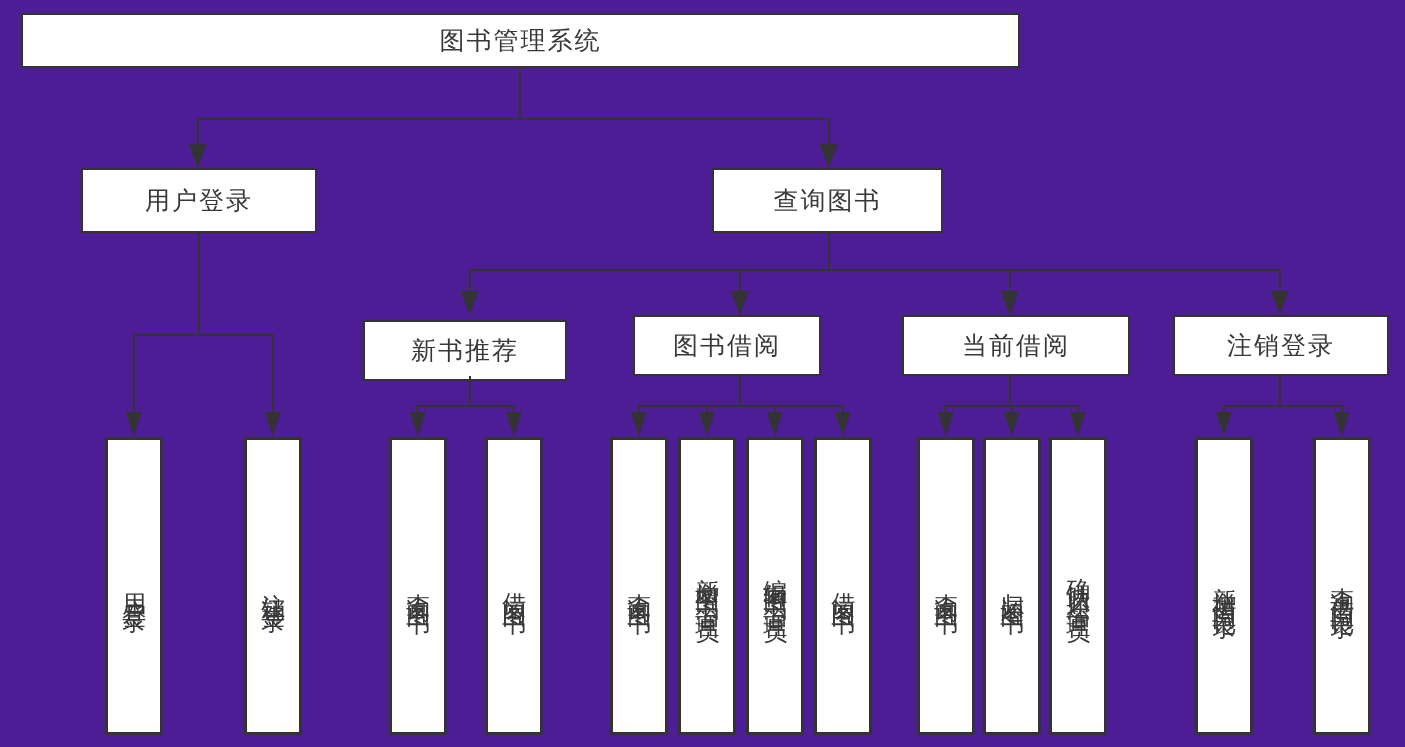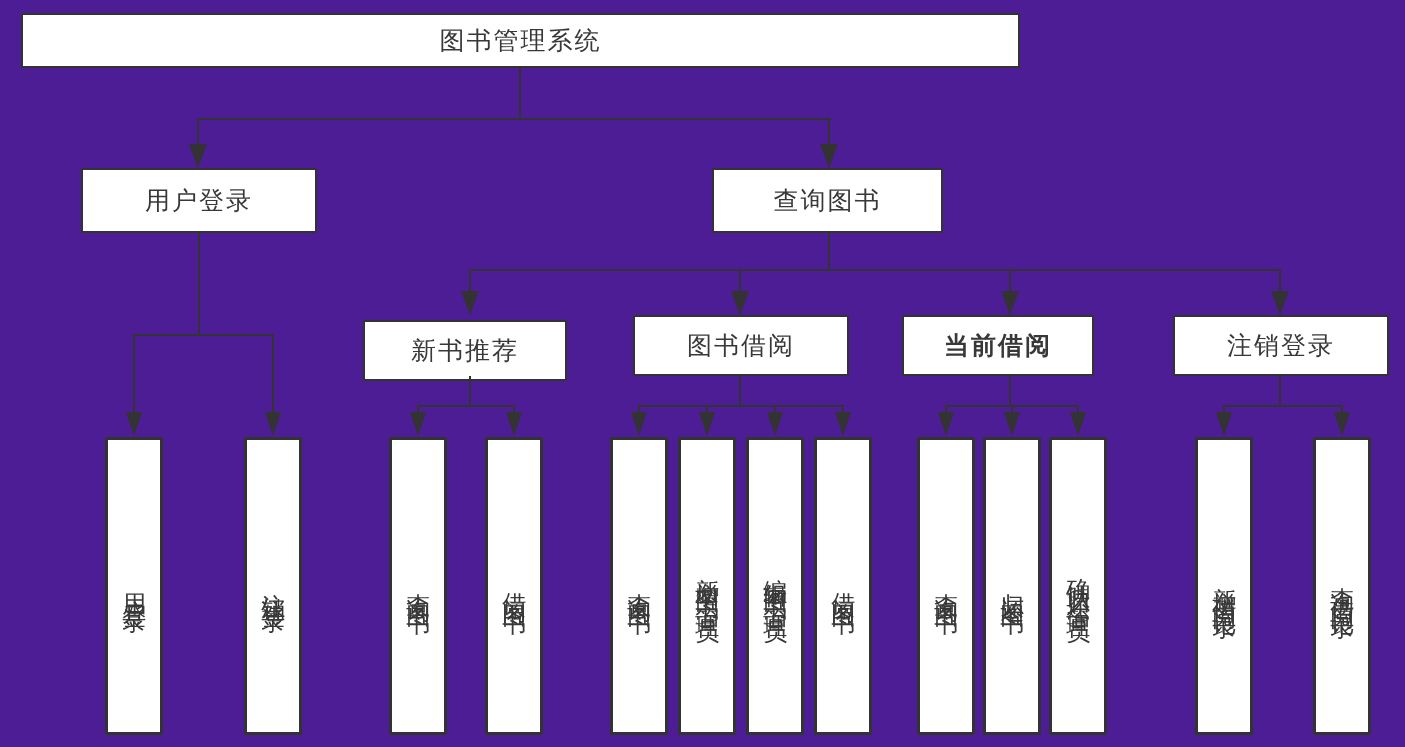--- a/index.html
+++ b/index.html
@@ -78,25 +78,25 @@
   </div>
 
   <div class="node h" style="left:712px;top:168px;width:231px;height:65px;">
     <span>查询图书</span>
   </div>
 
   <div class="node h" style="left:363px;top:320px;width:204px;height:61px;">
     <span>新书推荐</span>
   </div>
 
-  <div class="node h" style="left:633px;top:315px;width:216px;height:61px;">
+  <div class="node h" style="left:633px;top:315px;width:188px;height:61px;">
     <span>图书借阅</span>
   </div>
 
-  <div class="node h" style="left:902px;top:315px;width:192px;height:61px;font-weight:bold;">
+  <div class="node h" style="left:902px;top:315px;width:228px;height:61px;">
     <span>当前借阅</span>
   </div>
 
   <div class="node h" style="left:1173px;top:315px;width:216px;height:61px;">
     <span>注销登录</span>
   </div>
 
   <div class="node leaf" style="left:105px;top:437px;width:58px;height:298px;">
     <span class="vtext">用户登录</span>
   </div>

